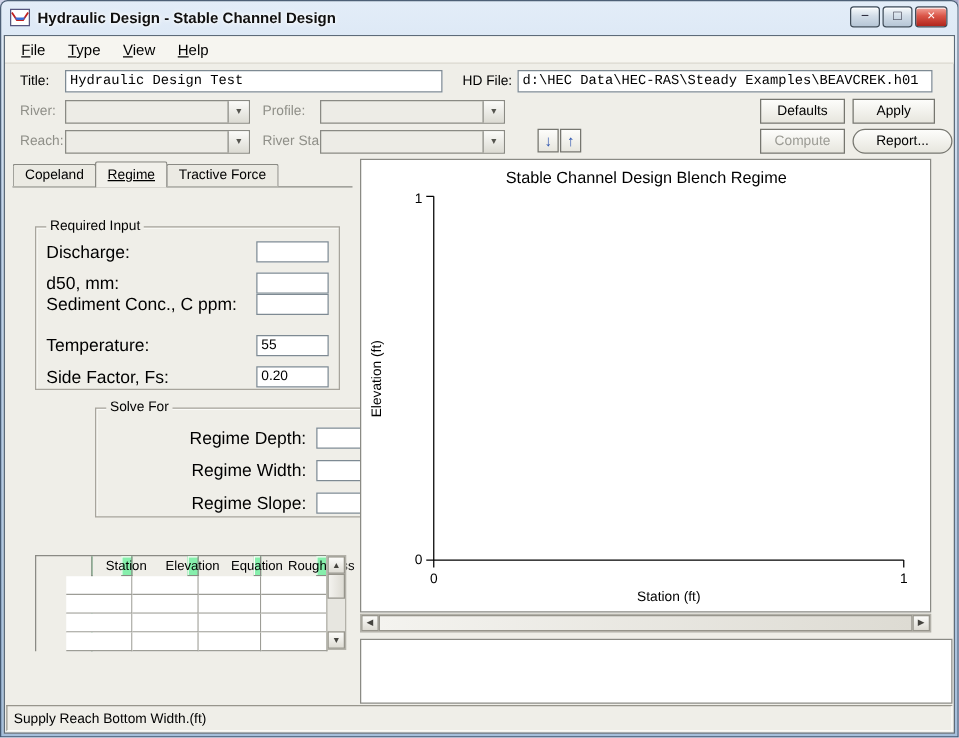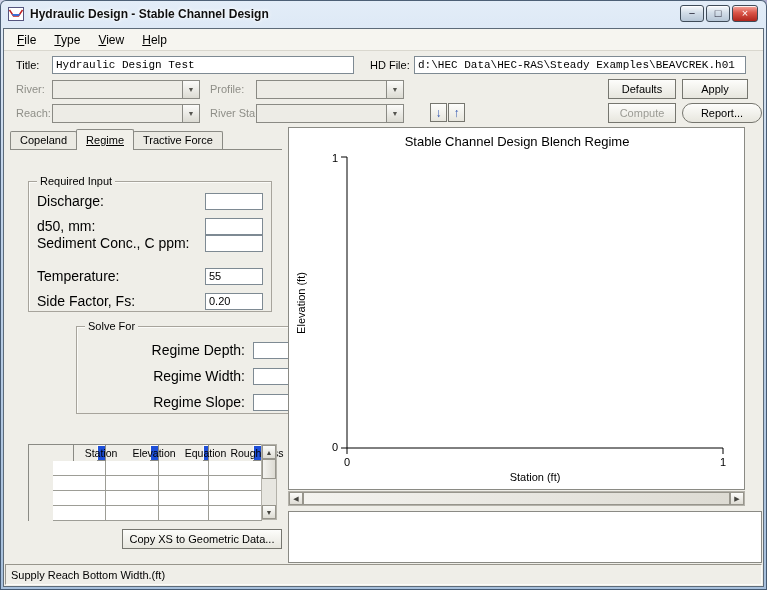--- a/index.html
+++ b/index.html
@@ -60,21 +60,21 @@
   .gb-row { position:absolute; left:8px; right:8px; height:18px; display:flex; align-items:center; }
   .gb-row .flabel { flex:1; font-size:14px; color:#000; }
   .gb-row.right .flabel { text-align:right; padding-right:8px; }
   .finput { width:58px; height:17px; border:1px solid #7e8a93; background:#fff;
     font-size:11px; padding:1px 3px; font-family:inherit; }
 
   .xs-table { position:absolute; left:24px; top:415px; width:249px; height:76px; }
   .tgrid { position:absolute; left:0; top:0; width:233px;
     display:grid; grid-template-columns:24px 53px 53px 50px 53px;
     border-left:1px solid #8a8a84; border-top:1px solid #8a8a84; }
-  .th, .rownum { background:#1d4ed8; border-right:1px solid #8a8a84; border-bottom:1px solid #8a8a84;
+  .th, .rownum { background:#86efac; border-right:1px solid #8a8a84; border-bottom:1px solid #8a8a84;
     box-shadow: inset 1px 1px 0 #fbfbf8; font-size:10.5px;
     display:flex; align-items:center; justify-content:center;margin-left:44px; }
   .th { height:16px; }
   .rownum { height:15px; }
   .td { height:15px; background:#fff; border-right:1px solid #9d9d96; border-bottom:1px solid #9d9d96; }
 
   .scrollbar { position:absolute; background:#E7E6E0; border:1px solid #b3b1a9; }
   .sb-btn { position:absolute; background:linear-gradient(#fcfcfa,#dedcd4); border:1px solid #97958c;
     display:flex; align-items:center; justify-content:center; font-size:7px; line-height:1; color:#45443f; }
   .sb-thumb { position:absolute; background:linear-gradient(90deg,#f4f3ef,#dddbd3); border:1px solid #97958c; }
@@ -243,21 +243,20 @@
         <div class="sb-btn" style="left:0;top:0;width:14px;height:14px;">
             <span>▲</span>
           </div>
         <div class="sb-thumb" style="left:0;top:14px;width:14px;height:20px;"></div>
         <div class="sb-btn" style="left:0;bottom:0;width:14px;height:14px;">
             <span>▼</span>
           </div>
       </div>
     </div>
 
-    <div class="btn" style="left:118px;top:500px;width:160px;height:20px;">Copy XS to Geometric Data...</div>
 
     <div class="chart-region">
       <div class="chart-canvas">
         <svg class="chart-svg" width="455" height="361" viewBox="0 0 455 361">
           <text class="c-title" x="228" y="18" text-anchor="middle">Stable Channel Design Blench Regime</text>
           <line x1="58" y1="29" x2="58" y2="320"></line>
           <line x1="58" y1="320" x2="434" y2="320"></line>
           <line x1="52" y1="29" x2="58" y2="29"></line>
           <line x1="52" y1="320" x2="58" y2="320"></line>
           <line x1="58" y1="320" x2="58" y2="326"></line>

